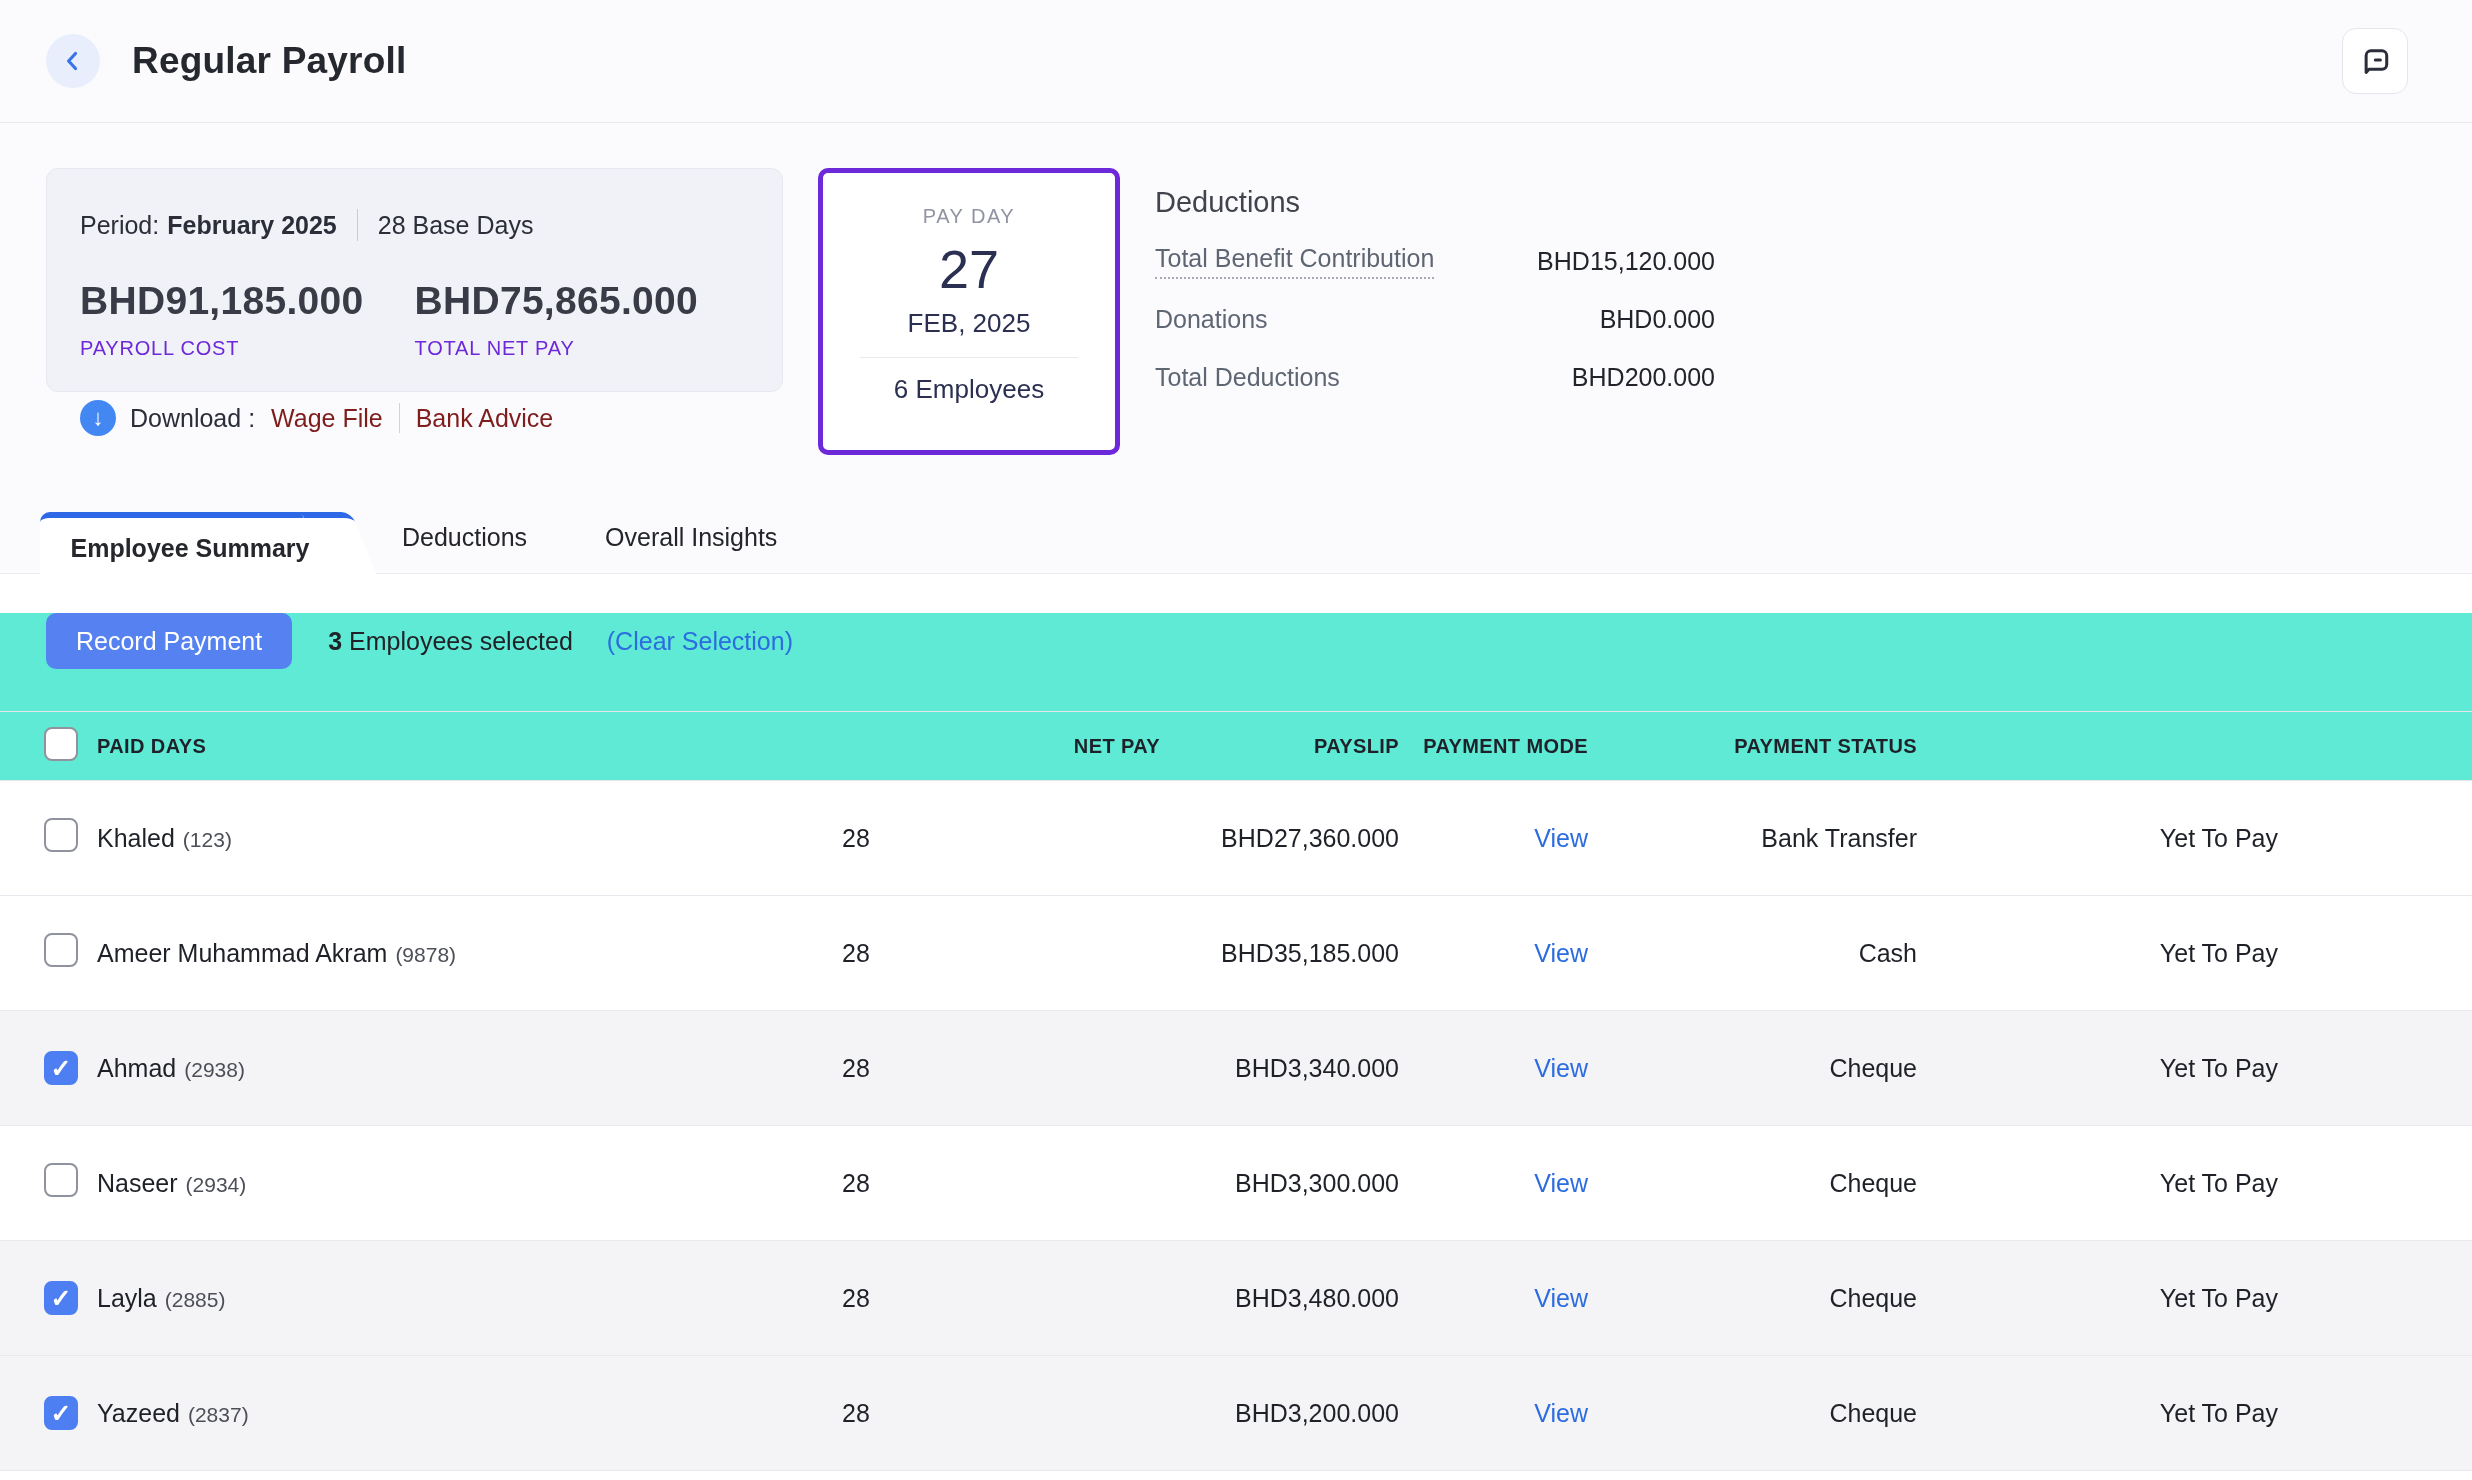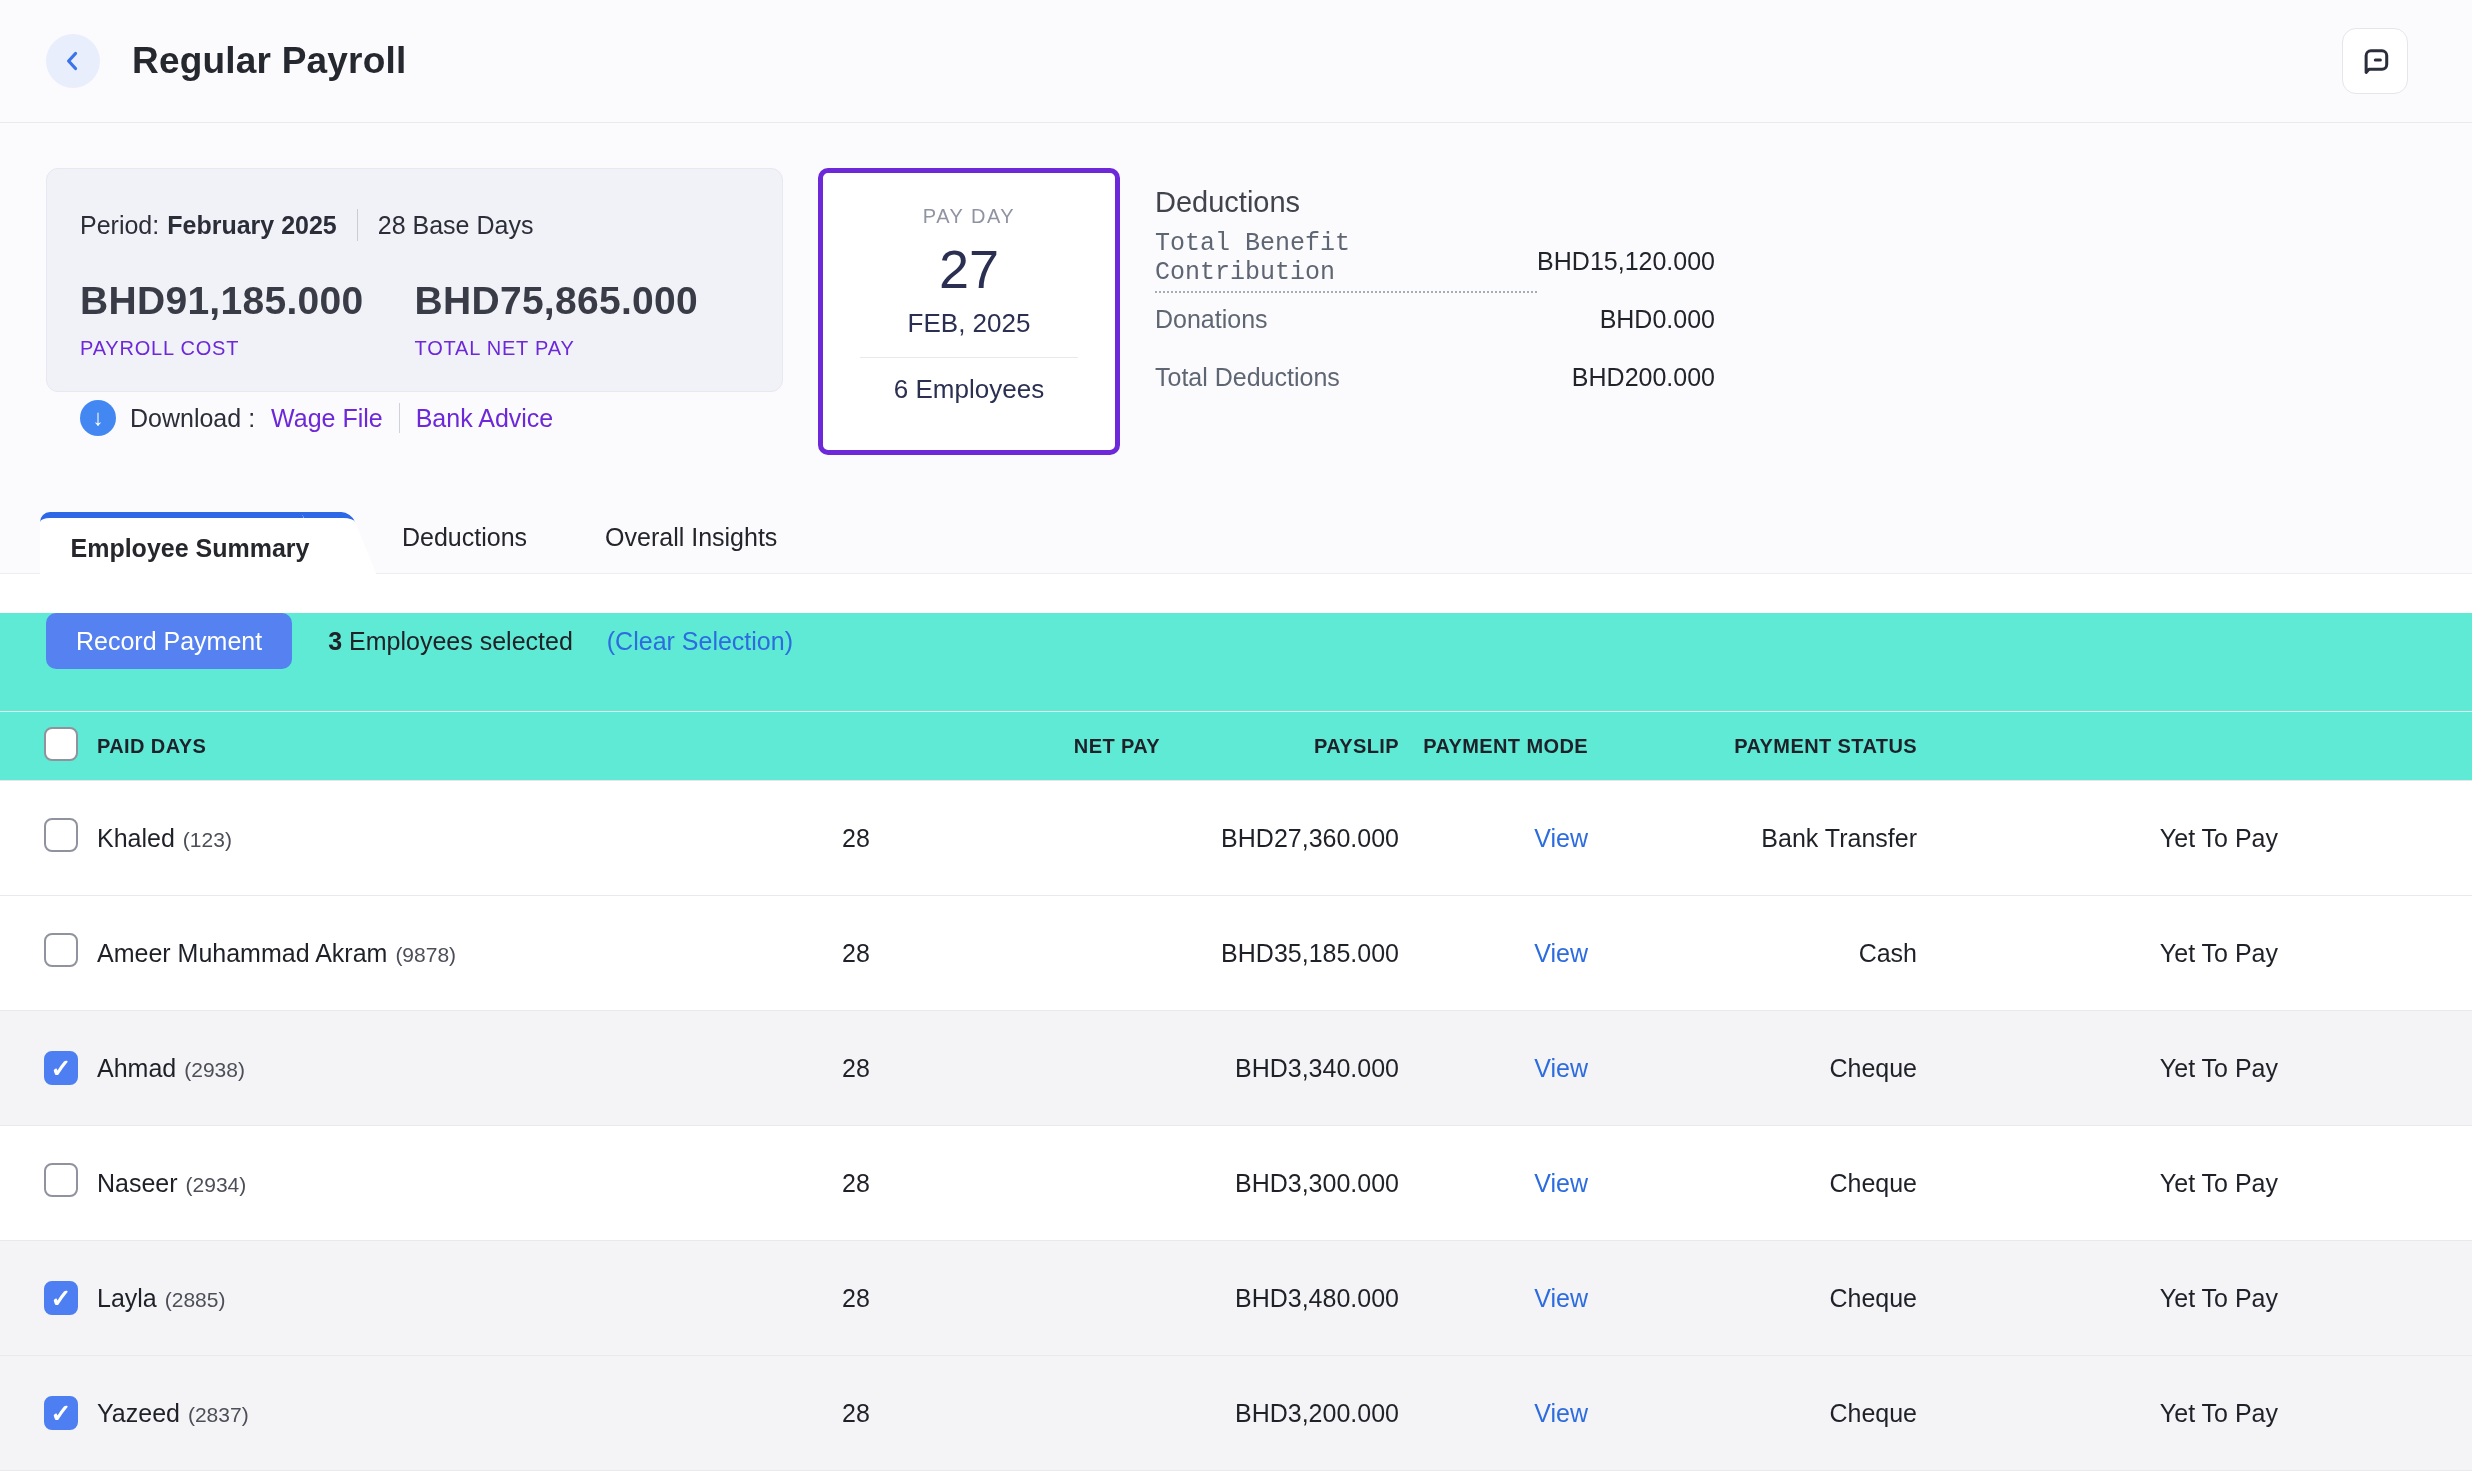--- a/index.html
+++ b/index.html
@@ -40,40 +40,40 @@
   .amounts { display:flex; margin-top:38px; }
   .amount-col { width:363px; }
   .amount { font-size:39px; font-weight:600; color:#393c46; letter-spacing:.3px; }
   .amount-label { margin-top:14px; font-size:20px; color:#6d28d9; letter-spacing:.8px; }
   .download-row { display:flex; align-items:center; margin-top:40px; font-size:25px; }
   .dl-icon {
     width:36px; height:36px; border-radius:50%; background:#4388f2; color:#fff;
     display:flex; align-items:center; justify-content:center; font-size:22px; font-weight:700; margin-right:14px;
   }
   .dl-label { color:#2b2d39; margin-right:16px; }
-  .dl-link { color:#6d28d9; cursor:pointer; }
+  .dl-link { color:#7f1d1d; cursor:pointer; }
   .dl-div { width:1px; height:30px; background:#cfd2db; margin:0 16px; }
 
   
   .payday-card {
     width:302px; height:287px; background:#ffffff; border:5px solid #6d28d9;
     border-radius:10px; margin-left:35px; text-align:center; padding-top:32px; flex:0 0 auto;
   }
   .payday-label { font-size:20px; color:#8f93a2; letter-spacing:1.5px; }
   .payday-day { font-size:54px; color:#2b3052; font-weight:500; margin-top:10px; }
   .payday-monthyear { font-size:26px; color:#2b3052; margin-top:8px; }
   .payday-hr { width:218px; height:1px; background:#e8e9ee; margin:18px auto 0 auto; }
   .payday-emp { font-size:26px; color:#2b3052; margin-top:16px; }
 
   
   .deductions-panel { margin-left:35px; width:560px; padding-top:18px; }
   .deductions-title { font-size:29px; font-weight:500; color:#41444d; }
   .ded-row { display:flex; align-items:center; justify-content:space-between; margin-top:26px; height:32px; }
   .ded-label { font-size:25px; color:#5f6673; }
-  .ded-label.dotted { border-bottom:2px dotted #a7abb6; padding-bottom:4px;font-family:Liberation Mono, monospace; }
+  .ded-label.dotted { border-bottom:2px dotted #a7abb6; padding-bottom:4px; }
   .ded-value { font-size:25px; color:#22242c; }
 
   
   .tabs-row { display:flex; align-items:flex-end; margin-top:50px; padding-left:40px; }
   .tab-active {
     position:relative; width:300px; height:62px; background:#ffffff;
     border-top:6px solid #2d68e6; border-top-left-radius:10px;
     margin-bottom:-1px; z-index:2; cursor:pointer;
   }
   .tab-active::after {

